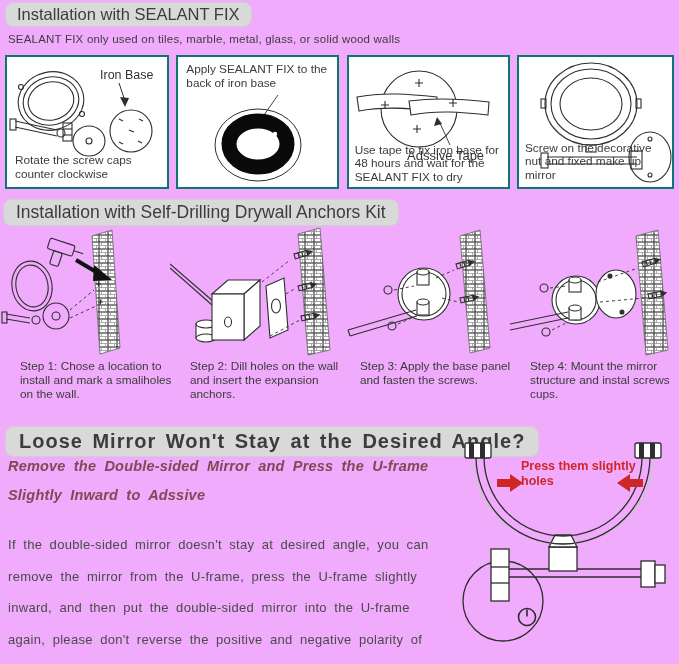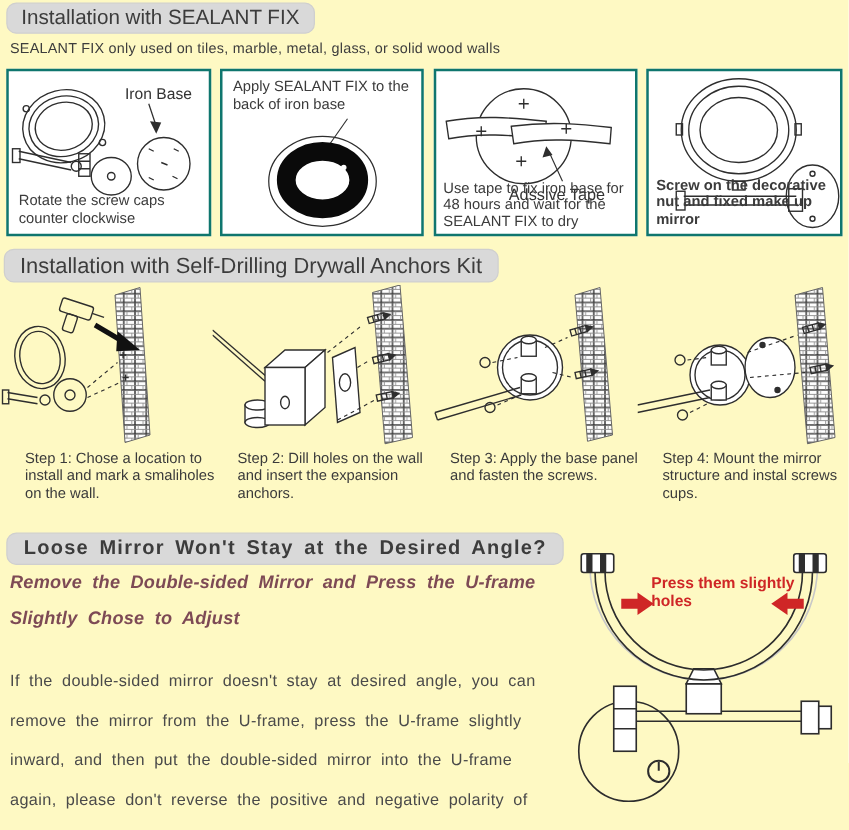--- a/index.html
+++ b/index.html
@@ -1,22 +1,22 @@
 <!DOCTYPE html>
 <html><head>
 <meta charset="utf-8">
 <style>
   html,body{margin:0;padding:0;background:#fff;}
-  .canvas{position:relative;width:679px;height:664px;background:#fef9c3;overflow:hidden;
+  .canvas{position:relative;width:679px;height:664px;background:#f0abfc;overflow:hidden;
           font-family:"Liberation Sans",sans-serif;color:#3b3b3b;}
   .pill{position:absolute;background:#d9d9d9;border:1px solid #cfcfcf;border-radius:8px;
         color:#3c3c3c;white-space:nowrap;}
   #pill1{left:5px;top:2px;font-size:16.5px;padding:2px 11px;}
   #pill2{left:3px;top:199px;font-size:17.5px;padding:2px 12px;}
-  #pill3{left:5px;top:426px;font-size:16px;font-weight:600;letter-spacing:1px;word-spacing:3px;padding:3px 13px;}
+  #pill3{left:5px;top:426px;font-size:20px;font-weight:600;letter-spacing:1px;word-spacing:3px;padding:3px 13px;}
   .subtitle1{position:absolute;left:8px;top:33px;font-size:11.5px;color:#3d3d3d;letter-spacing:.2px;}
   .panels{position:absolute;left:5px;top:55px;width:669px;display:flex;justify-content:space-between;}
   .panel{position:relative;height:134px;border:2px solid #0f766e;background:#fff;box-sizing:border-box;}
   .panel svg{position:absolute;left:0;top:0;}
   .pcap{position:absolute;font-size:11.8px;line-height:13.5px;color:#3b3b3b;}
   .figrow{position:absolute;left:0;top:228px;width:679px;display:flex;}
   .figcol{width:170px;}
   .figcol svg{display:block;}
   .scap{font-size:11.8px;line-height:14px;color:#3b3b3b;padding-left:20px;width:156px;margin-top:3px;}
   .it-line{position:absolute;left:8px;font-style:italic;font-weight:bold;font-size:14.5px;
@@ -89,21 +89,21 @@
         <path d="M 32,48 h 8 M 36,44 v 8"></path>
         <path d="M 100,46 h 8 M 104,42 v 8"></path>
         <path d="M 64,72 h 8 M 68,68 v 8"></path>
         <line x1="90" y1="64" x2="101" y2="88" stroke-width=".9"></line>
         <polygon points="88,60 85,69 93,67" fill="#2e2e2e" stroke="none"></polygon>
         <text x="58" y="103" font-size="13" fill="#333" stroke="none">Adssive Tape</text>
       </svg>
       <div class="pcap" style="left:6px;bottom:3px;width:154px;">Use tape to fix iron base for 48 hours and wait for the SEALANT FIX to dry</div>
     </div>
 
-    <div class="panel" style="width:157px;font-weight:bold;">
+    <div class="panel" style="width:157px;">
       <svg width="155" height="132" viewBox="0 0 155 132" fill="none" stroke="#2e2e2e" stroke-width="1.1">
         <ellipse cx="72" cy="47" rx="46" ry="41"></ellipse>
         <ellipse cx="72" cy="47" rx="40" ry="35"></ellipse>
         <ellipse cx="72" cy="47" rx="31" ry="26"></ellipse>
         <rect x="22" y="42" width="5" height="9"></rect>
           <rect x="117" y="42" width="5" height="9"></rect>
         <rect x="67" y="88" width="10" height="7"></rect>
         <ellipse cx="131" cy="100" rx="21" ry="25"></ellipse>
         <line x1="28" y1="100" x2="118" y2="100"></line>
           <line x1="28" y1="107" x2="118" y2="107"></line>
@@ -278,21 +278,21 @@
             <line x1="8" y1="0" x2="8" y2="5"></line>
         </g>
       </svg>
       <div class="scap">Step 4: Mount the mirror structure and instal screws cups.</div>
     </div>
   </div>
 
   <div class="pill" id="pill3">Loose Mirror Won't Stay at the Desired Angle?</div>
 
   <div class="it-line" id="itl1">Remove the Double-sided Mirror and Press the U-frame</div>
-  <div class="it-line" id="itl2">Slightly Chose to Adjust</div>
+  <div class="it-line" id="itl2">Slightly Inward to Adssive</div>
 
   <div class="body-line" id="bl0">If the double-sided mirror doesn't stay at desired angle, you can</div>
   <div class="body-line" id="bl1">remove the mirror from the U-frame, press the U-frame slightly</div>
   <div class="body-line" id="bl2">inward, and then put the double-sided mirror into the U-frame</div>
   <div class="body-line" id="bl3">again, please don't reverse the positive and negative polarity of</div>
   <div class="body-line" id="bl4">the lighted double sided mirror.</div>
 
   <div class="illus3">
     <svg width="234" height="240" viewBox="0 0 234 240" fill="none" stroke="#2d2d2d" stroke-width="1.3">
 

